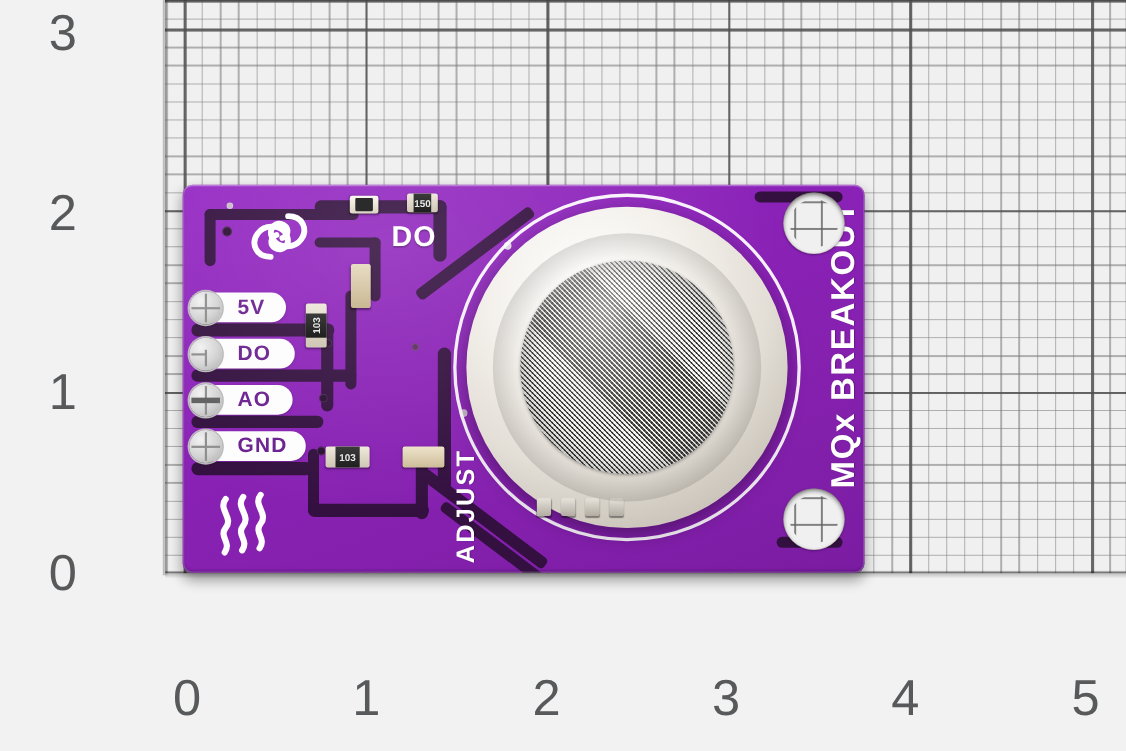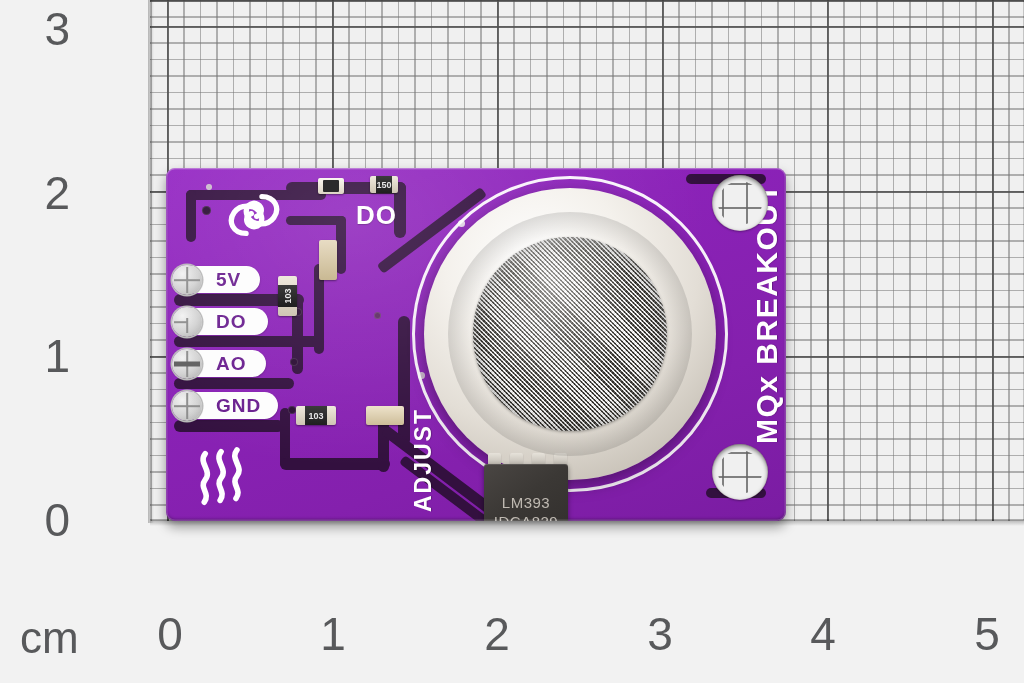--- a/index.html
+++ b/index.html
@@ -269,21 +269,20 @@
   <div id="paper"></div>
   <div id="paper-shadow-l"></div>
   <div id="paper-shadow"></div>
   <div id="paper-edge"></div>
 
   <div class="tick-label tick-y" style="left:10px;top:6px;">3</div>
   <div class="tick-label tick-y" style="left:10px;top:170px;">2</div>
   <div class="tick-label tick-y" style="left:10px;top:333px;">1</div>
   <div class="tick-label tick-y" style="left:10px;top:497px;">0</div>
 
-  <div class="unit-label" style="left:20px;top:613px;">cm</div>
 
   <div class="tick-label tick-x" style="left:140px;top:611px;">0</div>
   <div class="tick-label tick-x" style="left:303px;top:611px;">1</div>
   <div class="tick-label tick-x" style="left:467px;top:611px;">2</div>
   <div class="tick-label tick-x" style="left:630px;top:611px;">3</div>
   <div class="tick-label tick-x" style="left:793px;top:611px;">4</div>
   <div class="tick-label tick-x" style="left:957px;top:611px;">5</div>
 
   <div id="pcb">
 
@@ -378,25 +377,20 @@
       <div class="body"></div>
       <span class="code">103</span>
     </div>
     <div class="smd blank" style="left:200px;top:238px;width:38px;height:19px;background:linear-gradient(180deg,#eee3cb,#cdbd99);"></div>
 
     <div class="ic-pin" style="left:322px;top:285px;"></div>
     <div class="ic-pin" style="left:344px;top:285px;"></div>
     <div class="ic-pin" style="left:366px;top:285px;"></div>
     <div class="ic-pin" style="left:388px;top:285px;"></div>
 
-    <div id="ic">
-      <div class="ic-text" style="top:30px;">LM393</div>
-      <div class="ic-text" style="top:49px;">IDCA829</div>
-
-    </div>
 
     <div id="waves">
       <svg viewBox="0 0 60 66" width="56" height="62" aria-hidden="true">
         <g fill="none" stroke="#ffffff" stroke-width="6" stroke-linecap="round">
           <path d="M12 8 C 4 18, 20 26, 12 36 C 5 45, 18 50, 11 60"></path>
           <path d="M29 6 C 21 16, 37 24, 29 34 C 22 43, 35 48, 28 58"></path>
           <path d="M46 4 C 38 14, 54 22, 46 32 C 39 41, 52 46, 45 56"></path>
         </g>
       </svg>
     </div>

